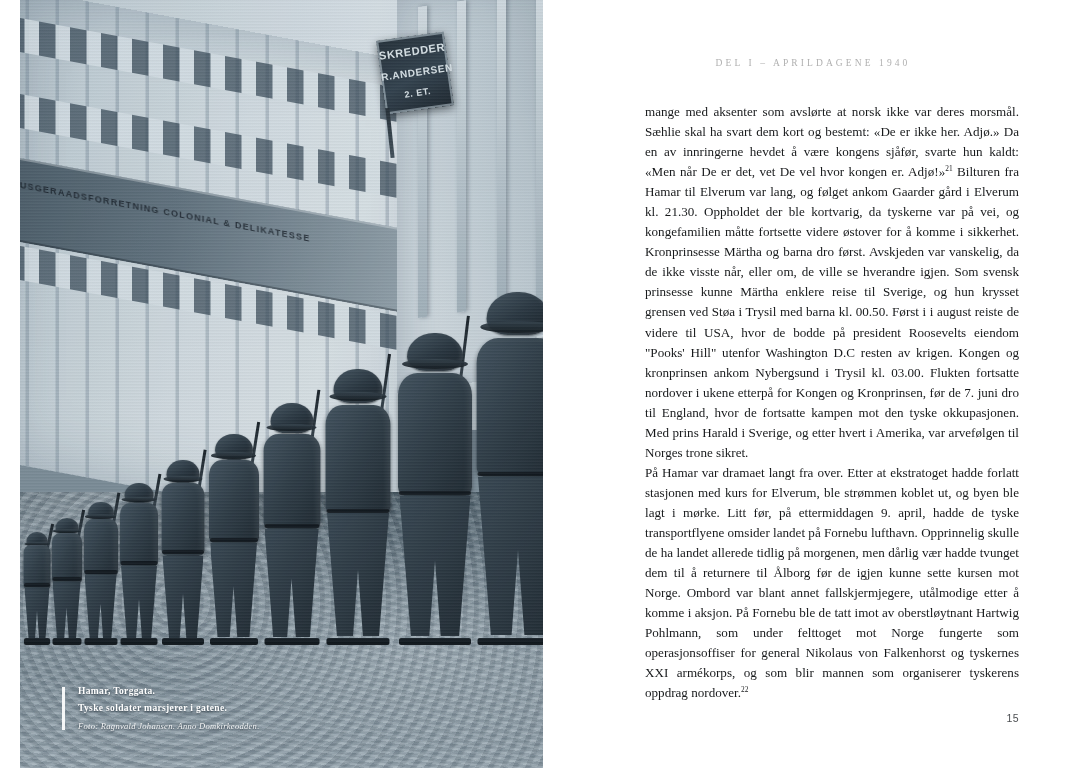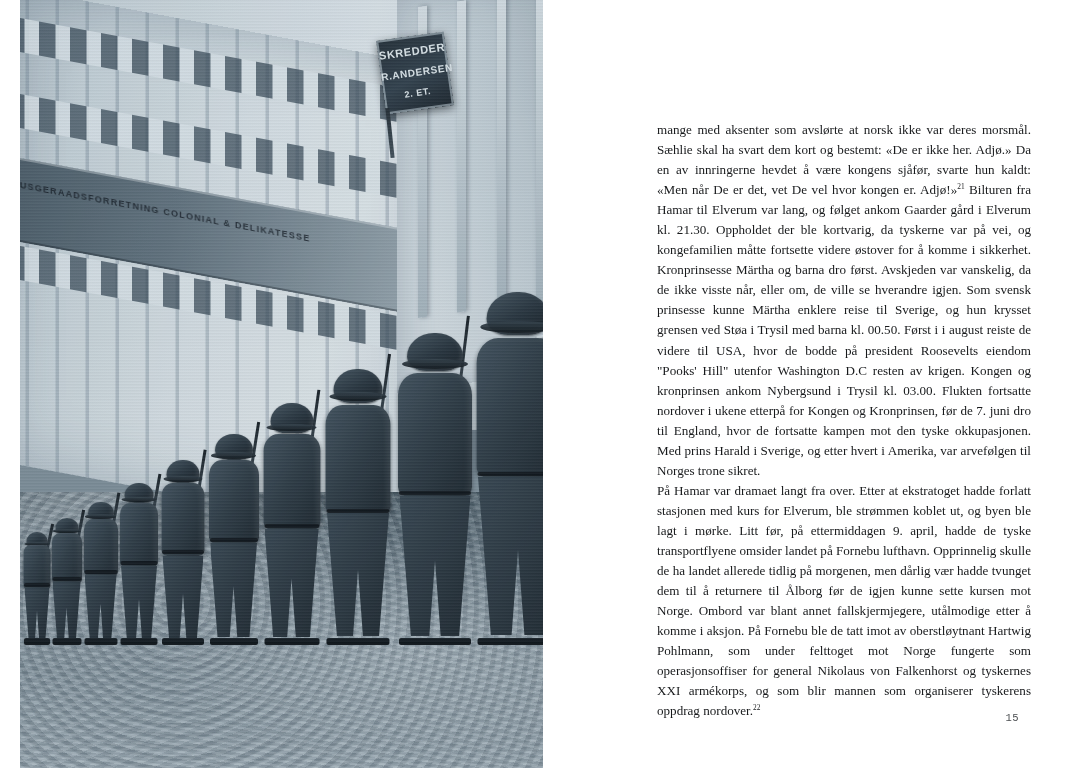--- a/index.html
+++ b/index.html
@@ -321,23 +321,22 @@
     top: 58px;
     text-align: center;
     color: #b0b0b0;
     font-family: "Liberation Serif", serif;
     font-size: 9.5px;
     letter-spacing: 3.1px;
   }
   #body-col {
     position: absolute;
     left: 102px;
-    top: 120px;
+    top: 102px;
     width: 374px;
-    margin-left: 12px;
   }
   #body-col p {
     margin: 0 0 0 0;
     color: #17191b;
     font-family: "Liberation Serif", "DejaVu Serif", serif;
     font-size: 13.1px;
     line-height: 20.05px;
     text-align: justify;
     text-justify: inter-word;
     hyphens: auto;
@@ -354,21 +353,21 @@
   sup {
     font-size: 7.4px;
     vertical-align: super;
     line-height: 0;
   }
   #folio {
     position: absolute;
     right: 64px;
     bottom: 44px;
     color: #4b4e51;
-    font-family: Liberation Mono, monospace;
+    font-family: Liberation Sans, sans-serif;
     font-size: 10.5px;
     letter-spacing: .4px;
   }
 </style>
 </head>
 <body>
 
 <div id="page">
 
   <div id="photo-page">
@@ -488,24 +487,30 @@
           <div class="belt" style="width:81px; bottom:169px;"></div>
           <div class="legs" style="width:80px; height:158px; bottom:10px;"></div>
           <div class="boots" style="width:81px; bottom:0;"></div>
         </div>
       </div>
 
       <div class="duotone"></div>
       <div class="grain"></div>
     </div>
 
+    <div id="caption">
+      <div class="cap-line">Hamar, Torggata.</div>
+      <div class="cap-line">Tyske soldater marsjerer i gatene.</div>
+      <div class="cap-credit">Foto: Ragnvald Johansen. Anno Domkirkeodden.</div>
+    </div>
   </div>
 
   <div id="text-page">
 
+    <div id="running-head">DEL I – APRILDAGENE 1940</div>
 
     <div id="body-col">
 
       <p class="para-1"><span>mange med aksenter som avslørte at norsk ikke var deres morsmål. Sæhlie skal ha svart dem kort og bestemt: «De er ikke her. Adjø.» Da en av innringerne hevdet å være kongens sjåfør, svarte hun kaldt: «Men når De er det, vet De vel hvor kongen er. Adjø!»</span><sup>21</sup><span> Bilturen fra Hamar til Elverum var lang, og følget ankom Gaarder gård i Elverum kl. 21.30. Oppholdet der ble kortvarig, da tyskerne var på vei, og kongefamilien måtte fortsette videre østover for å komme i sikkerhet. Kronprinsesse Märtha og barna dro først. Avskjeden var vanskelig, da de ikke visste når, eller om, de ville se hverandre igjen. Som svensk prinsesse kunne Märtha enklere reise til Sverige, og hun krysset grensen ved Støa i Trysil med barna kl. 00.50. Først i i august reiste de videre til USA, hvor de bodde på president Roosevelts eiendom "Pooks' Hill" utenfor Washington D.C resten av krigen. Kongen og kronprinsen ankom Nybergsund i Trysil kl. 03.00. Flukten fortsatte nordover i ukene etterpå for Kongen og Kronprinsen, før de 7. juni dro til England, hvor de fortsatte kampen mot den tyske okkupasjonen. Med prins Harald i Sverige, og etter hvert i Amerika, var arvefølgen til Norges trone sikret.</span></p>
 
 
       <p><span>På Hamar var dramaet langt fra over. Etter at ekstratoget hadde forlatt stasjonen med kurs for Elverum, ble strømmen koblet ut, og byen ble lagt i mørke. Litt før, på ettermiddagen 9. april, hadde de tyske transportflyene omsider landet på Fornebu lufthavn. Opprinnelig skulle de ha landet allerede tidlig på morgenen, men dårlig vær hadde tvunget dem til å returnere til Ålborg før de igjen kunne sette kursen mot Norge. Ombord var blant annet fallskjermjegere, utålmodige etter å komme i aksjon. På Fornebu ble de tatt imot av oberstløytnant Hartwig Pohlmann, som under felttoget mot Norge fungerte som operasjonsoffiser for general Nikolaus von Falkenhorst og tyskernes XXI armékorps, og som blir mannen som organiserer tyskerens oppdrag nordover.</span><sup>22</sup></p>
     </div>
 
     <div id="folio">15</div>

